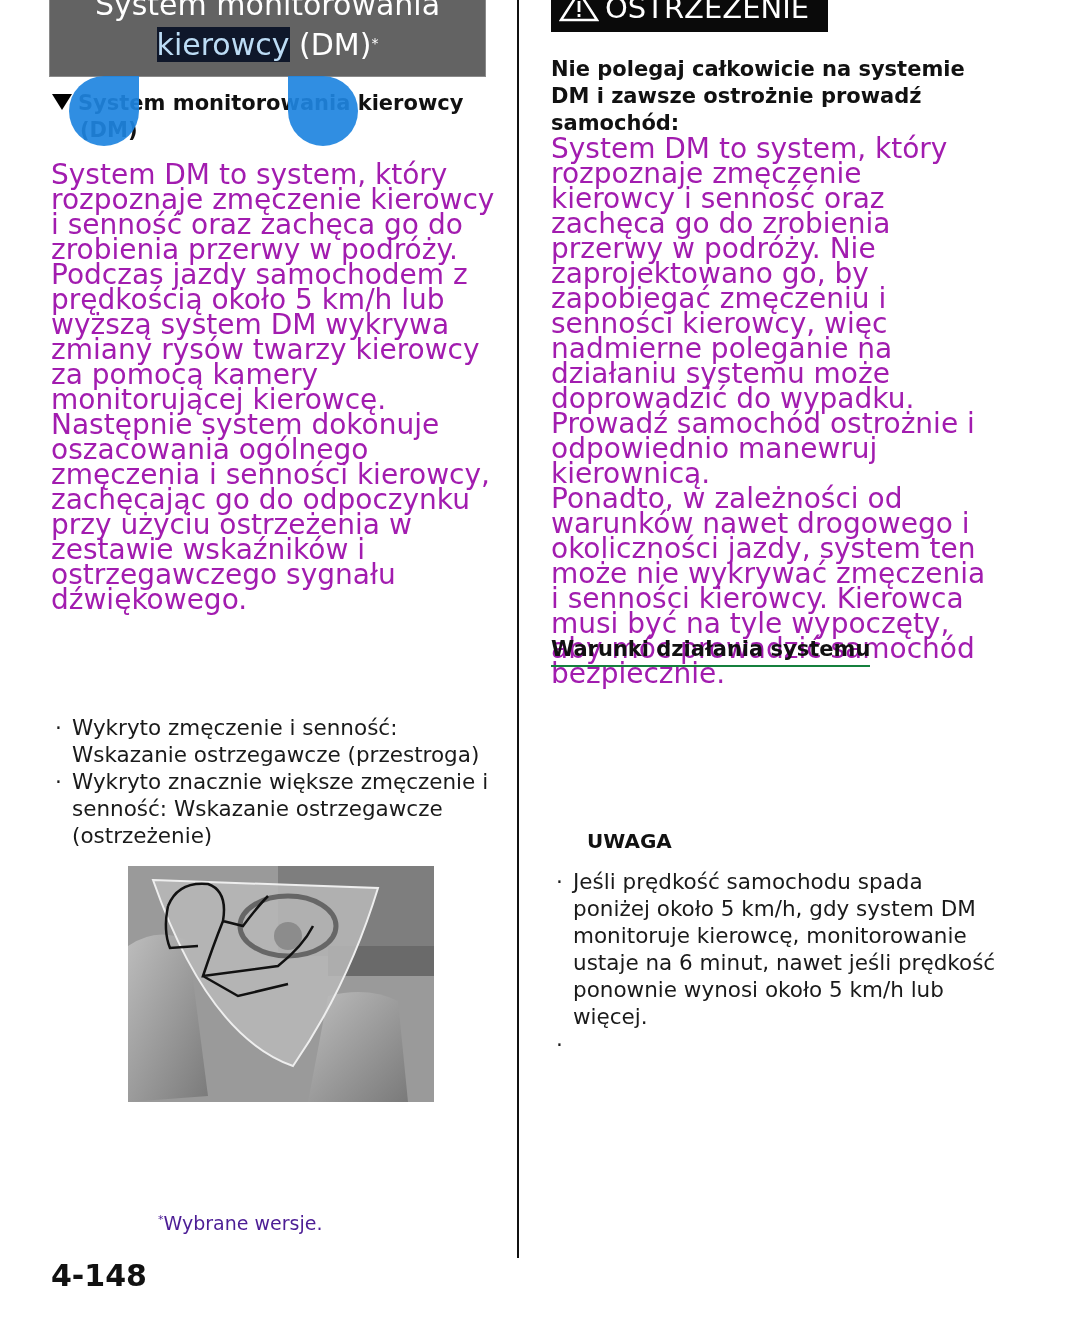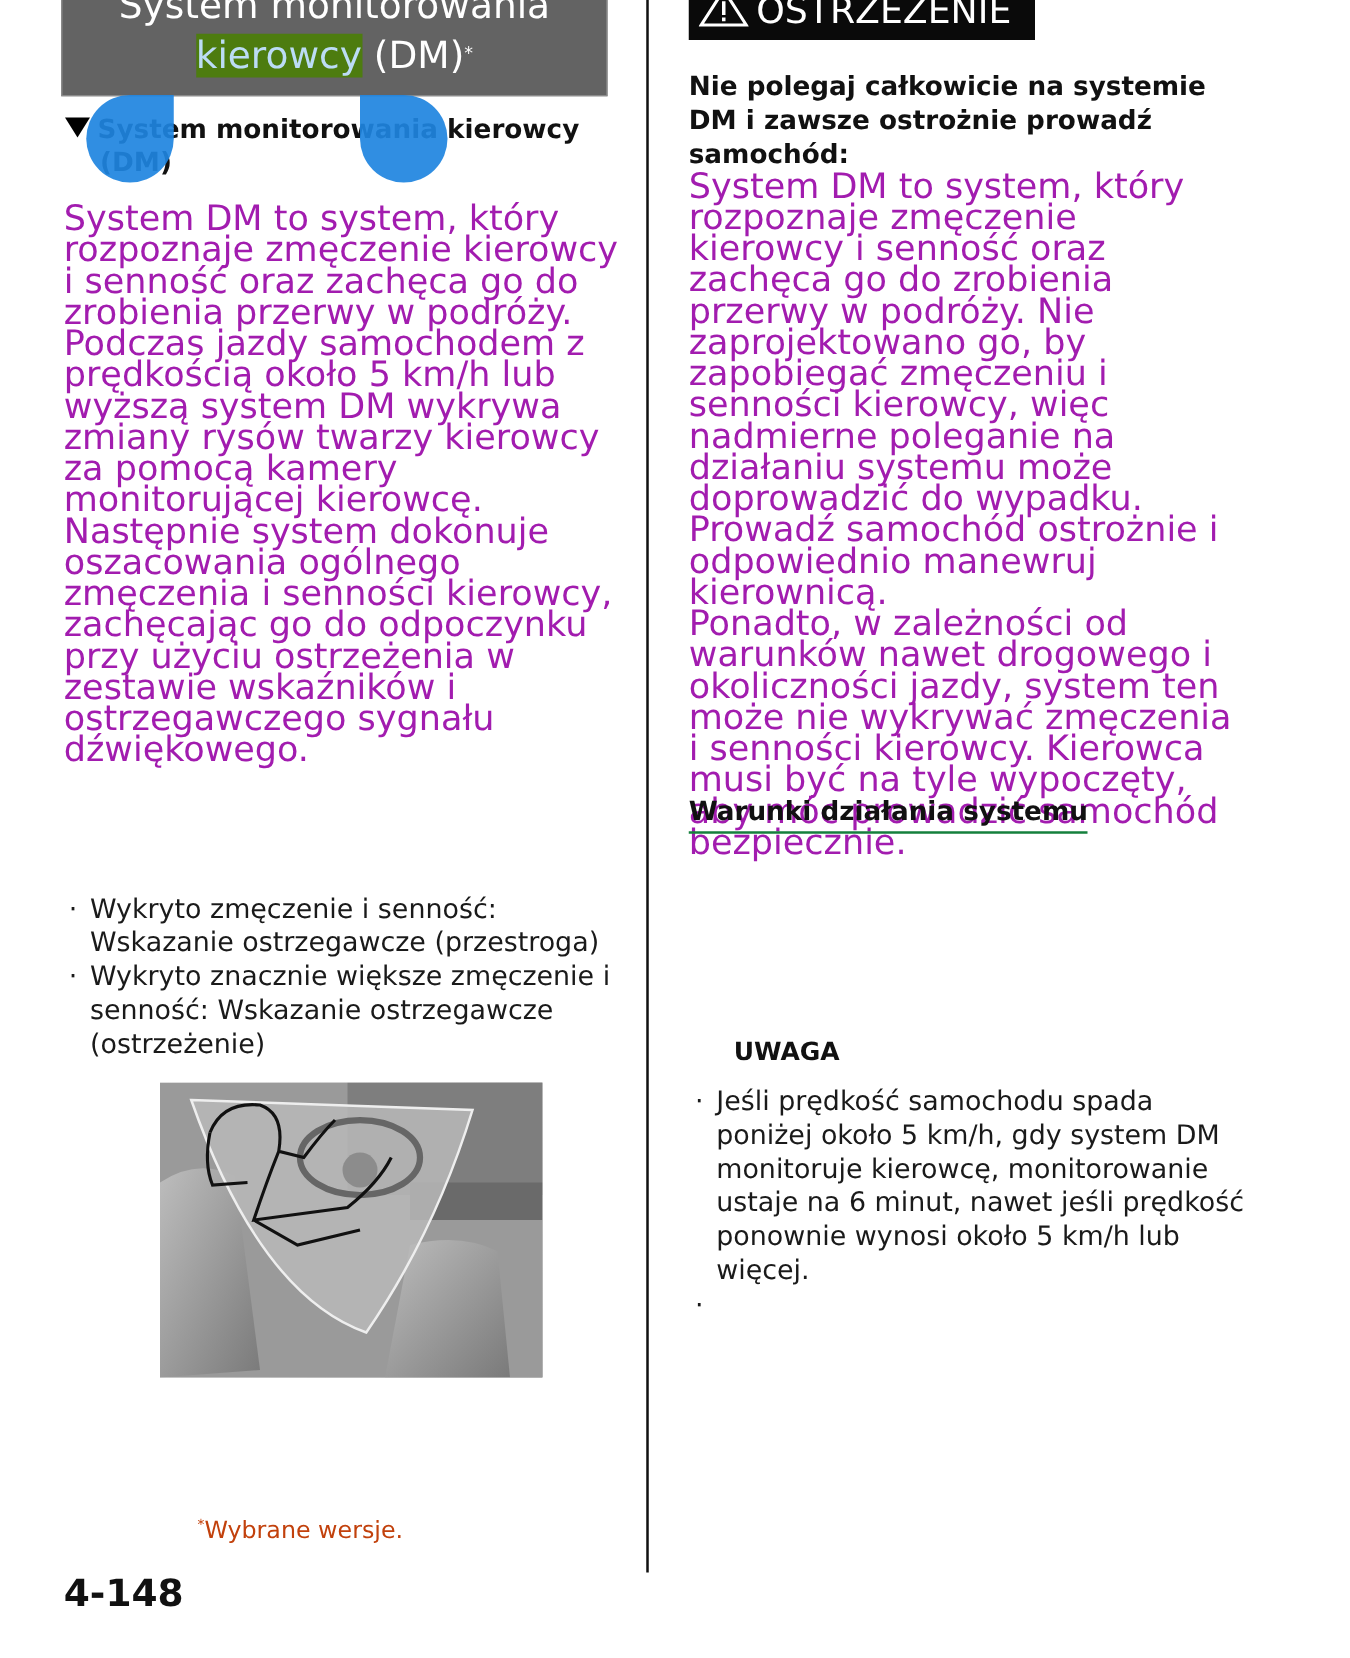--- a/index.html
+++ b/index.html
@@ -3,21 +3,21 @@
 <meta charset="utf-8">
 <style>
   html, body { margin: 0; padding: 0; background: #ffffff; }
   body { width: 1080px; height: 1326px; position: relative; overflow: hidden;
          font-family: "DejaVu Sans", sans-serif; color: #1a1a1a; }
   .page { position: absolute; inset: 0; }
   .title-box { position: absolute; left: 49px; top: -20px; width: 437px; height: 97px;
                background: #636363; border: 1px solid #8a8a8a; box-sizing: border-box;
                color: #ffffff; text-align: center; font-size: 30px; line-height: 40px;
                padding-top: 4px; }
-  .title-box .sel { background: #4d7c0f; color: #bcdcf5; }
+  .title-box .sel { background: #0f172a; color: #bcdcf5; }
   .title-box sup { font-size: 14px; vertical-align: top; position: relative; top: -2px; }
 
   .handle { position: absolute; width: 70px; height: 70px; background: #1e84e0;
             opacity: 0.92; z-index: 5; }
   .handle-left { left: 69px; top: 76px; border-radius: 50% 0 50% 50%; }
   .handle-right { left: 288px; top: 76px; border-radius: 0 50% 50% 50%; }
 
   .subhead { position: absolute; left: 52px; top: 90px; width: 440px;
              font-weight: bold; font-size: 21px; line-height: 27px; color: #111; }
   .subhead .tri { display: inline-block; width: 0; height: 0;
@@ -59,21 +59,21 @@
   .note-head { position: absolute; left: 551px; top: 828px; font-weight: bold;
                font-size: 20px; line-height: 26px; color: #111; margin-left: 36px; }
   .bullets-right { position: absolute; left: 556px; top: 868px; width: 440px;
                    font-size: 21.5px; line-height: 27.1px; }
   .bullets-right .li { position: relative; padding-left: 17px; }
   .bullets-right .dot { position: absolute; left: 0; top: 0; }
 
   .footer-page { position: absolute; left: 51px; top: 1258px; font-weight: bold;
                  font-size: 30px; line-height: 36px; color: #111; }
   .footer-note { position: absolute; left: 158px; top: 1208px; font-size: 19px;
-                 line-height: 24px; color: #c2410c; }
+                 line-height: 24px; color: #4c1d95; }
   .footer-note sup { font-size: 11px; }
 </style>
 </head>
 <body>
 
 <div class="page">
 
   <div class="title-box">
     <div>System monitorowania</div>
     <div><span class="sel">kierowcy</span><span> (DM)</span><sup>*</sup></div>

